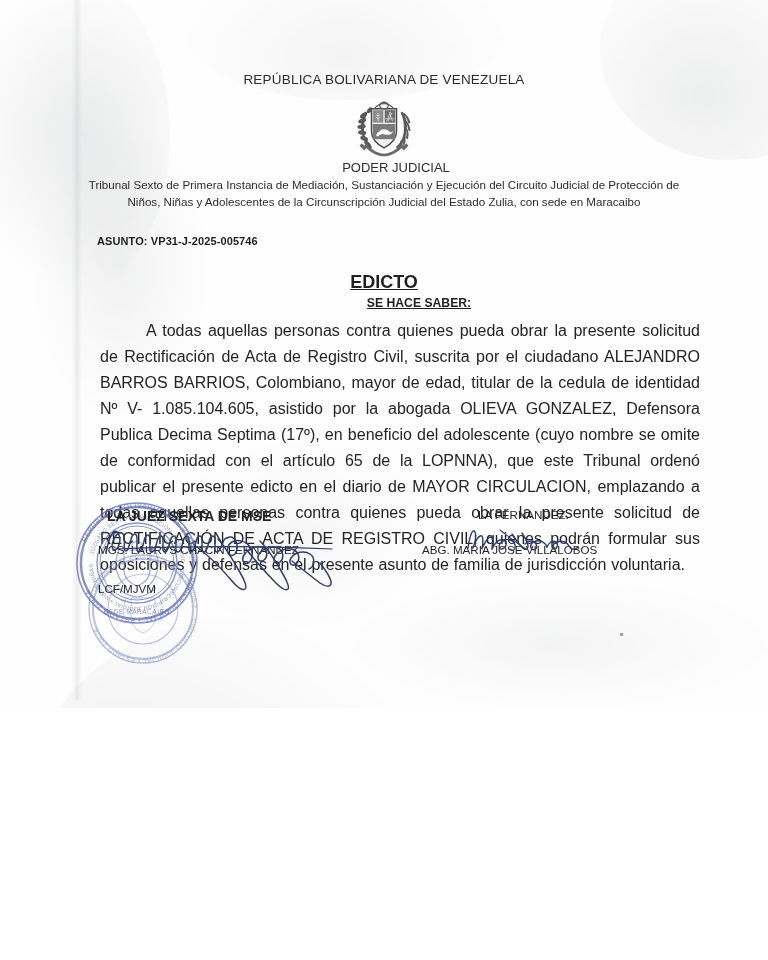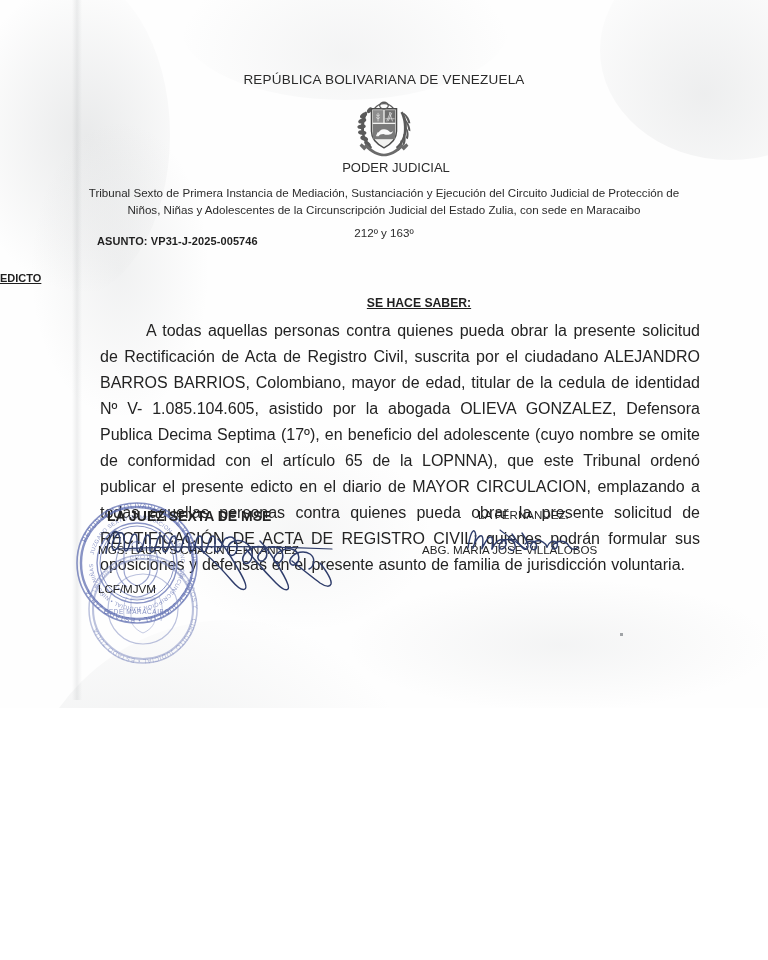--- a/index.html
+++ b/index.html
@@ -99,21 +99,20 @@
   }
 
   .hdr-tribunal {
     position: absolute;
     left: 84px; top: 176px;
     width: 600px;
     text-align: center;
     font-size: 11.6px;
     line-height: 17px;
     color: #2b2b2b;
-    margin-top: 8px;
   }
 
   .hdr-city {
     position: absolute;
     left: 0; top: 210px;
     width: 768px;
     text-align: center;
     font-size: 11.6px;
     color: #2b2b2b;
   }
@@ -133,21 +132,22 @@
     font-size: 11px;
     font-weight: bold;
     color: #1f1f1f;
     letter-spacing: 0.1px;
   }
 
   .title-edicto {
     position: absolute;
     left: 0; top: 272px;
     width: 768px;
-    font-size: 11px;
+    text-align: center;
+    font-size: 18px;
     font-weight: bold;
     color: #1f1f1f;
   }
   .title-edicto span { text-decoration: underline; }
 
   .title-saber {
     position: absolute;
     left: 0; top: 296px;
     width: 768px;
     text-align: center;
@@ -289,21 +289,20 @@
         <path d="M16 76 L24 83 L20 87 L13 80 Z"></path>
         <path d="M84 76 L76 83 L80 87 L87 80 Z"></path>
       </g>
     </svg>
 
     <div class="hdr-poder">PODER JUDICIAL</div>
 
     <div class="hdr-tribunal">Tribunal Sexto de Primera Instancia de Mediación, Sustanciación y Ejecución del Circuito Judicial de Protección de Niños, Niñas y Adolescentes de la Circunscripción Judicial del Estado Zulia, con sede en Maracaibo</div>
 
 
-    <div class="hdr-years">212º y 163º</div>
 
     <div class="asunto">ASUNTO: VP31-J-2025-005746</div>
 
     <div class="title-edicto"><span>EDICTO</span></div>
 
     <div class="title-saber"><span>SE HACE SABER:</span></div>
 
     <div class="body-text">A todas aquellas personas contra quienes pueda obrar la presente solicitud de Rectificación de Acta de Registro Civil, suscrita por el ciudadano ALEJANDRO BARROS BARRIOS, Colombiano, mayor de edad, titular de la cedula de identidad Nº V- 1.085.104.605, asistido por la abogada OLIEVA GONZALEZ, Defensora Publica Decima Septima (17º), en beneficio del adolescente (cuyo nombre se omite de conformidad con el artículo 65 de la LOPNNA), que este Tribunal ordenó publicar el presente edicto en el diario de MAYOR CIRCULACION, emplazando a todas aquellas personas contra quienes pueda obrar la presente solicitud de RECTIFICACIÓN DE ACTA DE REGISTRO CIVIL; quienes podrán formular sus oposiciones y defensas en el presente asunto de familia de jurisdicción voluntaria.</div>
 
     <svg class="stamp stamp-upper" viewBox="0 0 142 142">

